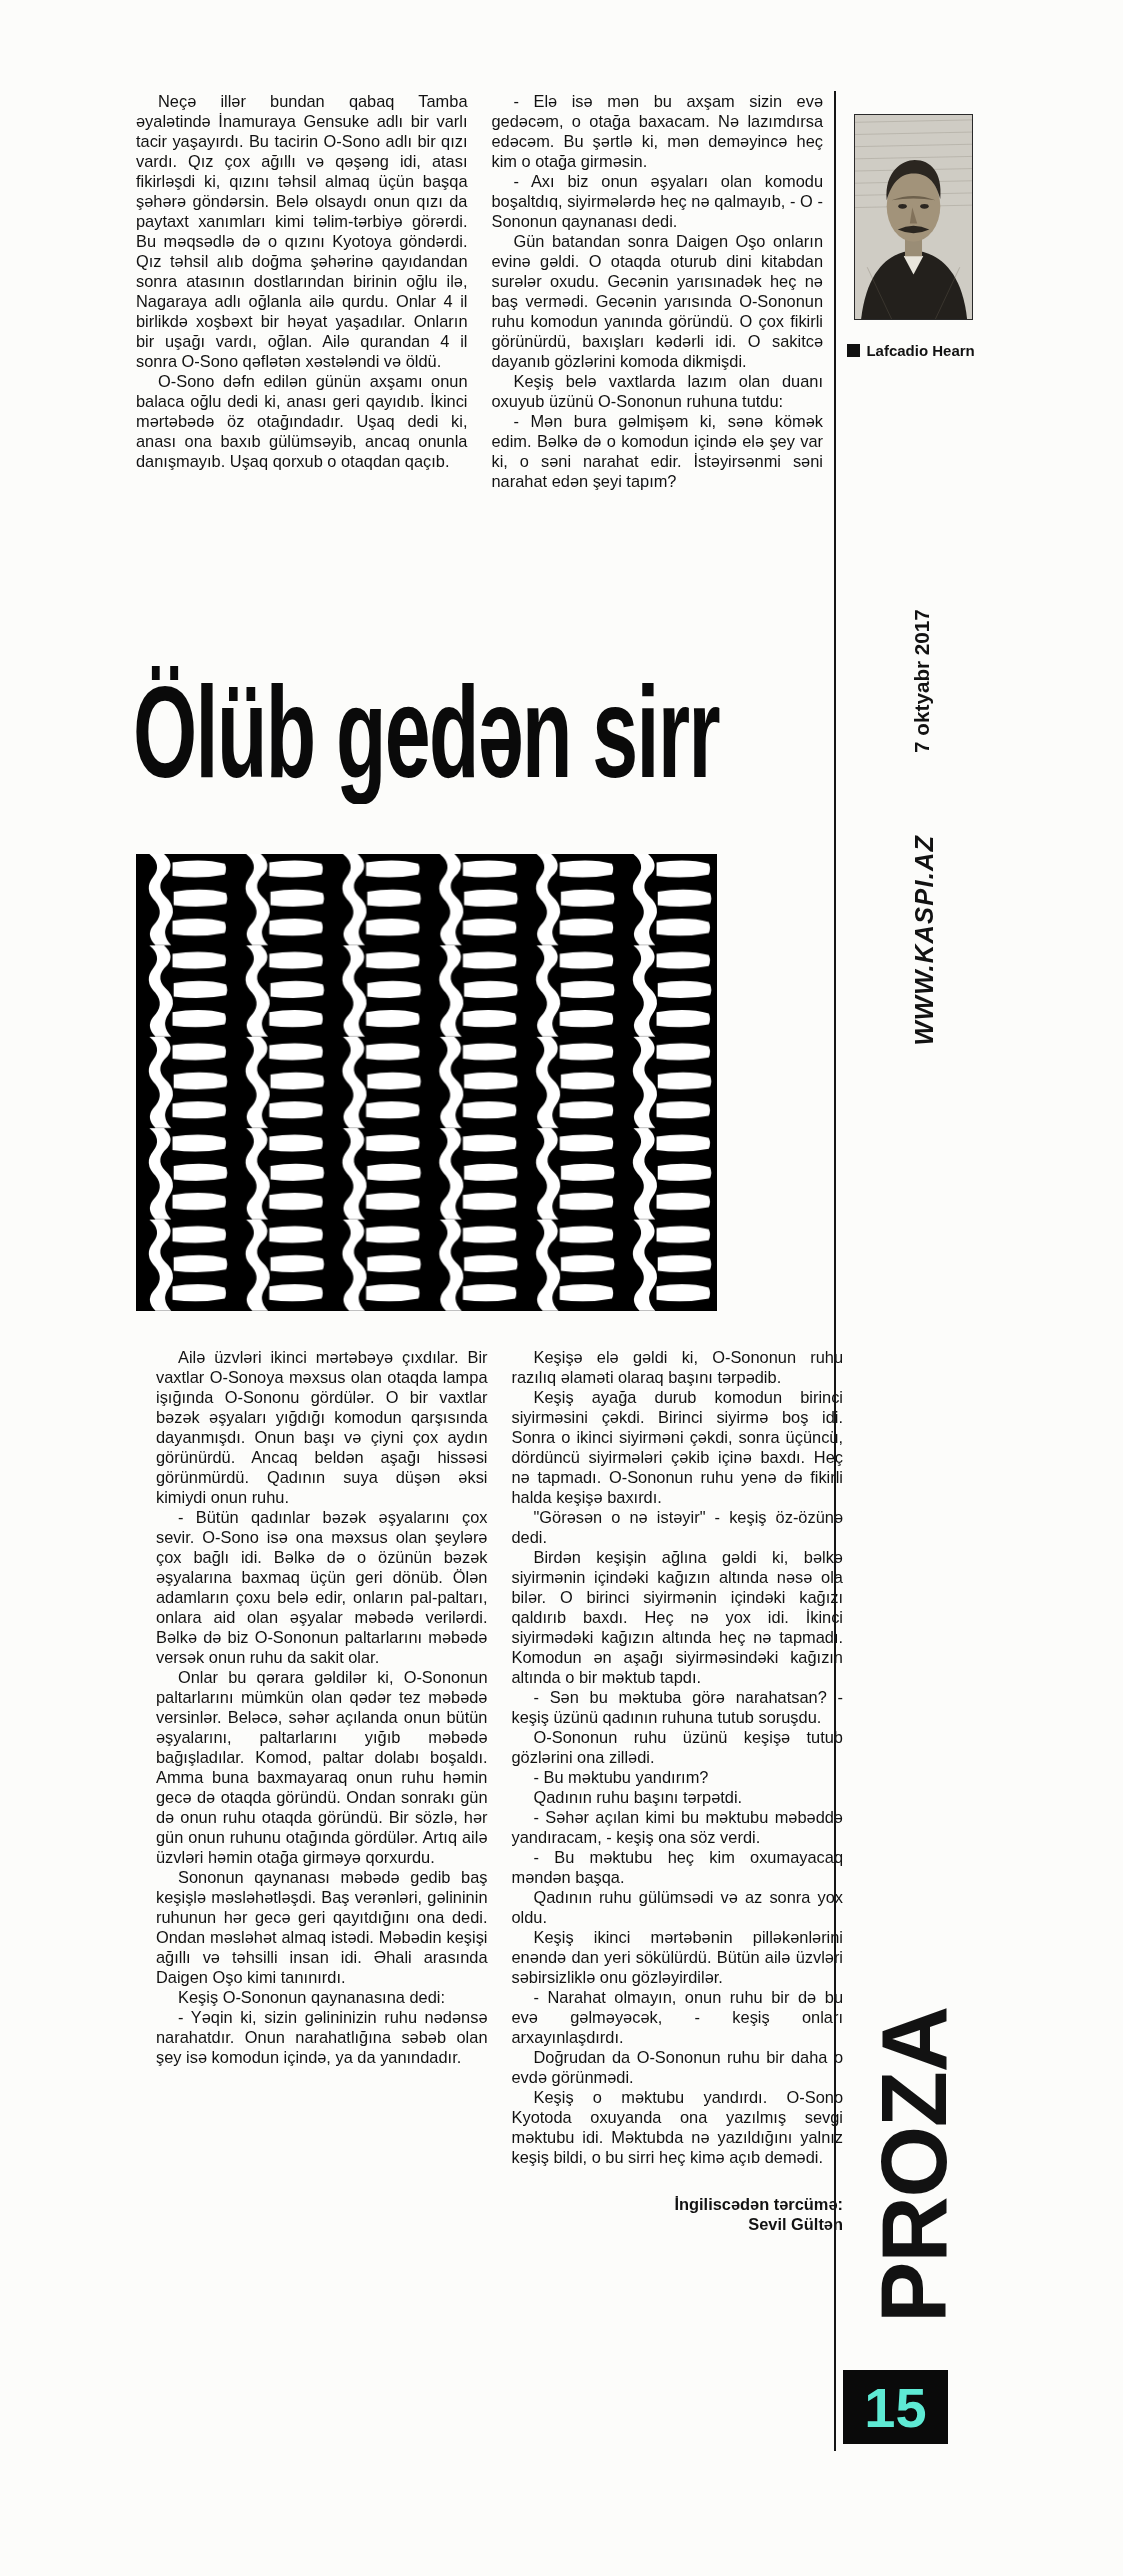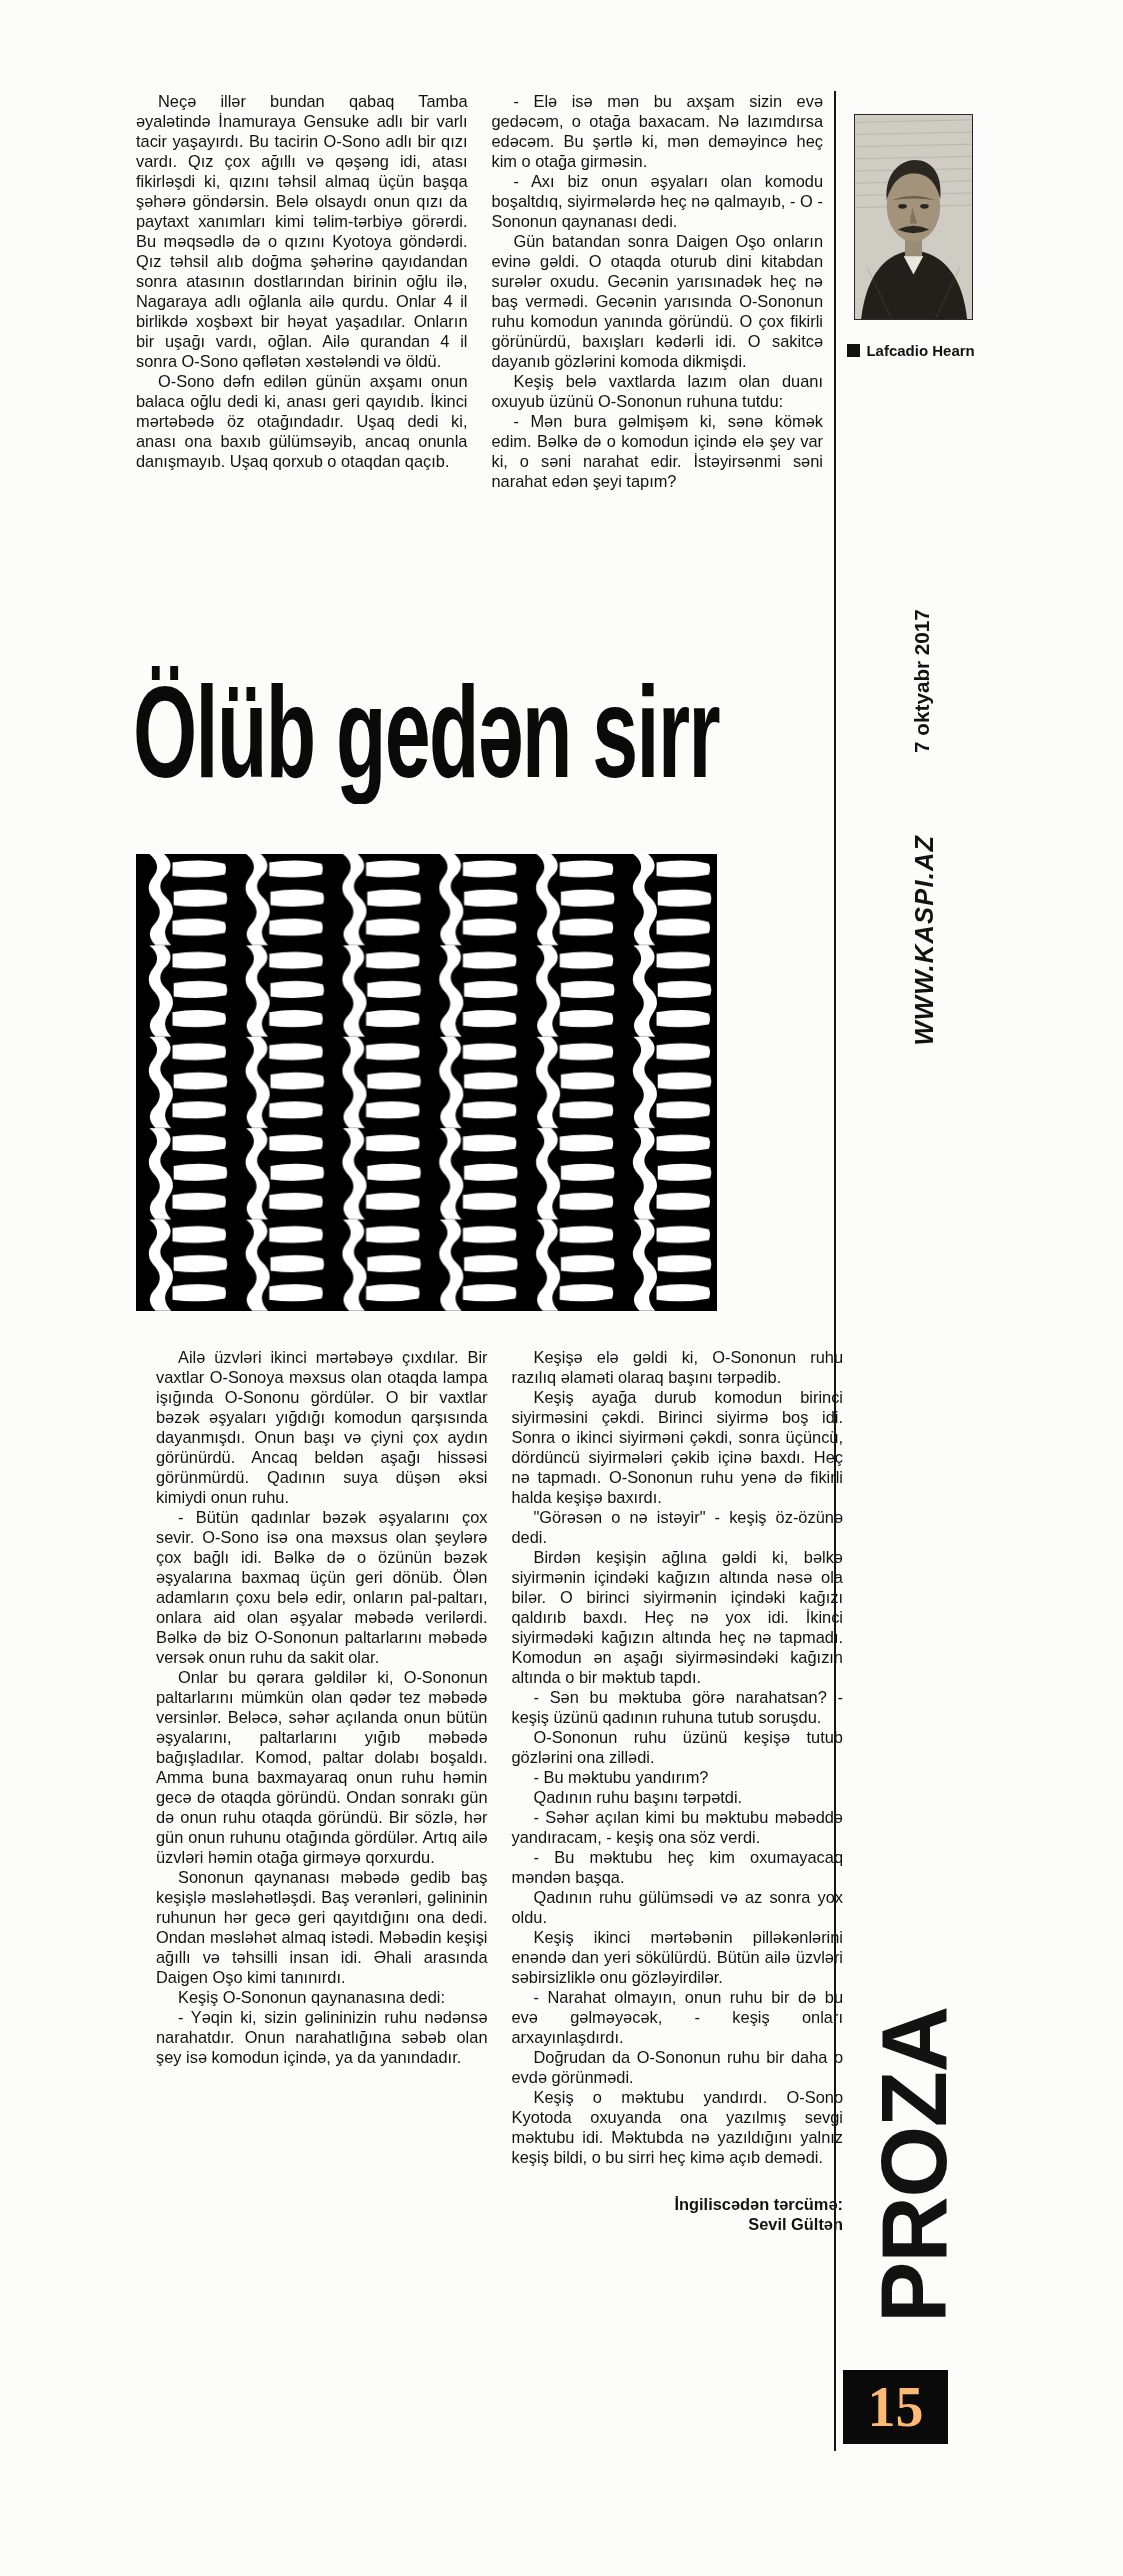--- a/index.html
+++ b/index.html
@@ -55,22 +55,22 @@
     left:924px;top:940px;font-size:25.5px;font-weight:bold;font-style:italic;
     letter-spacing:1.2px;
     transform:translate(-50%,-50%) rotate(-90deg);
   }
   .section-rot{
     left:914px;top:2165px;font-size:92px;font-weight:bold;letter-spacing:-1.2px;
     transform:translate(-50%,-50%) rotate(-90deg);
   }
   .page-number{
     position:absolute;left:843px;top:2370px;width:105px;height:74px;
-    background:#0a0a0a;color:#fdba74;font-size:56px;font-weight:bold;
-    display:flex;align-items:center;justify-content:center;font-family:Liberation Serif, serif;
+    background:#0a0a0a;color:#5eead4;font-size:56px;font-weight:bold;
+    display:flex;align-items:center;justify-content:center;
   }
 </style>
 </head>
 <body>
 
 <div class="page">
 
   <section class="cols top-cols">
     <div class="col">
         <p class="para">Neçə illər bundan qabaq Tamba əyalətində İnamuraya Gensuke adlı bir varlı tacir yaşayırdı. Bu tacirin O-Sono adlı bir qızı vardı. Qız çox ağıllı və qəşəng idi, atası fikirləşdi ki, qızını təhsil almaq üçün başqa şəhərə göndərsin. Belə olsaydı onun qızı da paytaxt xanımları kimi təlim-tərbiyə görərdi. Bu məqsədlə də o qızını Kyotoya göndərdi. Qız təhsil alıb doğma şəhərinə qayıdandan sonra atasının dostlarından birinin oğlu ilə, Nagaraya adlı oğlanla ailə qurdu. Onlar 4 il birlikdə xoşbəxt bir həyat yaşadılar. Onların bir uşağı vardı, oğlan. Ailə qurandan 4 il sonra O-Sono qəflətən xəstələndi və öldü.</p>

